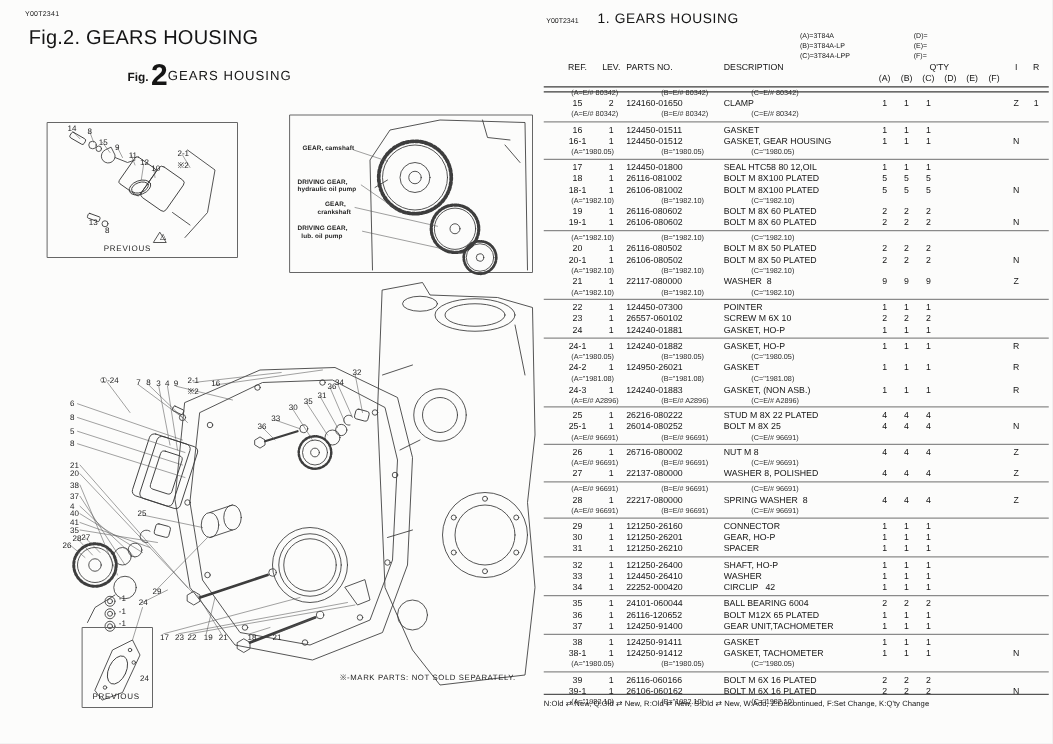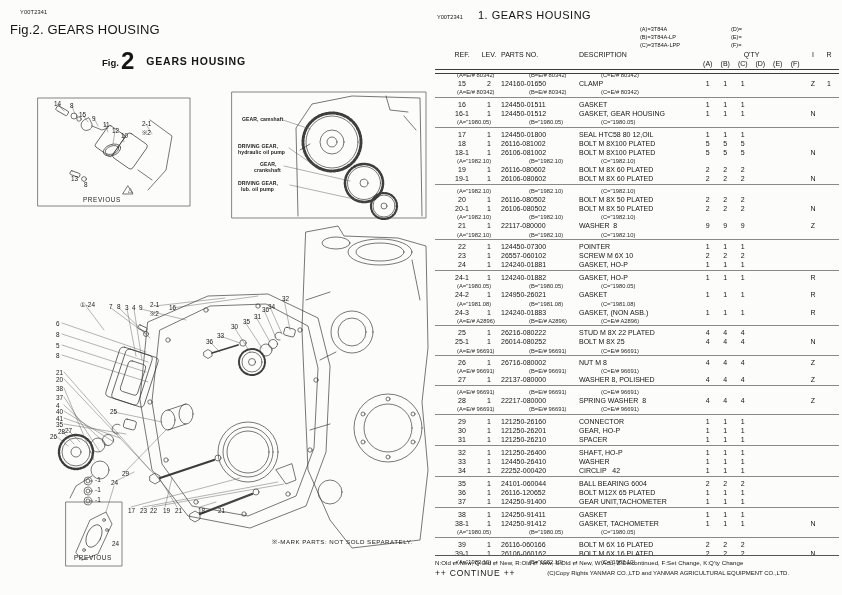--- a/index.html
+++ b/index.html
@@ -1,25 +1,25 @@
 <!DOCTYPE html>
 <html><head>
 <meta charset="utf-8">
 <style>
   html,body{margin:0;padding:0;background:#e8e8e8}
   .page{position:relative;width:842px;height:595px;background:#fcfcfb;overflow:hidden;
         font-family:"Liberation Sans",sans-serif;color:#151515}
   
   .lp{position:absolute;left:0;top:0;width:432px;height:595px}
   .lp-doc{position:absolute;left:20px;top:9px;font-size:5.6px;letter-spacing:.2px}
-  .lp-title{position:absolute;left:10px;top:22px;font-size:13px;letter-spacing:.2px}
+  .lp-title{position:absolute;left:23px;top:22px;font-size:16px;letter-spacing:.2px}
   .fig-inner{position:absolute;left:102px;top:51px;display:flex;align-items:flex-end}
   .fig-word{font-size:9.5px;font-weight:bold;padding-bottom:2px}
   .fig-num{font-size:24px;font-weight:bold;line-height:19px;margin-left:2px}
-  .fig-name{font-size:10.5px;font-weight:bold;letter-spacing:.8px;margin-left:12px;padding-bottom:3px}
+  .fig-name{font-size:10.5px;font-weight:normal;letter-spacing:.8px;margin-left:0;padding-bottom:3px}
   .callout{position:absolute;font-size:6.4px;line-height:6px;white-space:nowrap;color:#222}
   .gearlabel{position:absolute;font-size:5.1px;font-weight:bold;line-height:5.4px;
              white-space:nowrap;letter-spacing:.1px;color:#222}
   .prev{position:absolute;font-size:6.4px;letter-spacing:.6px;color:#222}
   .marknote{position:absolute;font-size:6.2px;letter-spacing:.5px;color:#222}
   .lp svg{position:absolute;left:0;top:0}
   
   .rp{position:absolute;left:435px;top:0;width:404px;height:595px}
   .rp-doc{position:absolute;left:2px;top:14px;font-size:5.6px}
   .rp-title{position:absolute;left:43px;top:9px;font-size:11px;letter-spacing:.5px}
@@ -430,19 +430,15 @@
         <div class="prow"><span class="c c-pad"></span><span class="c c-ref">38-1</span><span class="c c-lev">1</span><span class="c c-part">124250-91412</span><span class="c c-desc">GASKET, TACHOMETER</span><span class="c c-q">1</span><span class="c c-q">1</span><span class="c c-q">1</span><span class="c c-q"></span><span class="c c-q"></span><span class="c c-q"></span><span class="c c-i">N</span><span class="c c-r"></span></div>
         <div class="nrow"><span class="n-pad"></span><span class="n-a">(A="1980.05)</span><span class="n-b">(B="1980.05)</span><span class="n-c">(C="1980.05)</span></div>
         <div class="sep"></div>
         <div class="prow"><span class="c c-pad"></span><span class="c c-ref">39</span><span class="c c-lev">1</span><span class="c c-part">26116-060166</span><span class="c c-desc">BOLT M 6X 16 PLATED</span><span class="c c-q">2</span><span class="c c-q">2</span><span class="c c-q">2</span><span class="c c-q"></span><span class="c c-q"></span><span class="c c-q"></span><span class="c c-i"></span><span class="c c-r"></span></div>
         <div class="prow"><span class="c c-pad"></span><span class="c c-ref">39-1</span><span class="c c-lev">1</span><span class="c c-part">26106-060162</span><span class="c c-desc">BOLT M 6X 16 PLATED</span><span class="c c-q">2</span><span class="c c-q">2</span><span class="c c-q">2</span><span class="c c-q"></span><span class="c c-q"></span><span class="c c-q"></span><span class="c c-i">N</span><span class="c c-r"></span></div>
         <div class="nrow"><span class="n-pad"></span><span class="n-a">(A="1982.10)</span><span class="n-b">(B="1982.10)</span><span class="n-c">(C="1982.10)</span></div>
       </div>
 
     <div class="tfoot">
       <div class="legend">N:Old ⇄ New,  Q:Old ⇄ New,  R:Old ⇄ New,  S:Old ⇄ New,  W:Add,  Z:Discontinued,  F:Set Change,  K:Q'ty Change</div>
-      <div class="foot2">
-        <span class="continue">++ CONTINUE ++</span>
-        <span class="copyright">(C)Copy Rights  YANMAR CO.,LTD and YANMAR AGRICULTURAL EQUIPMENT CO.,LTD.</span>
-      </div>
     </div>
   </div>
 </div>
 
 </body></html>

